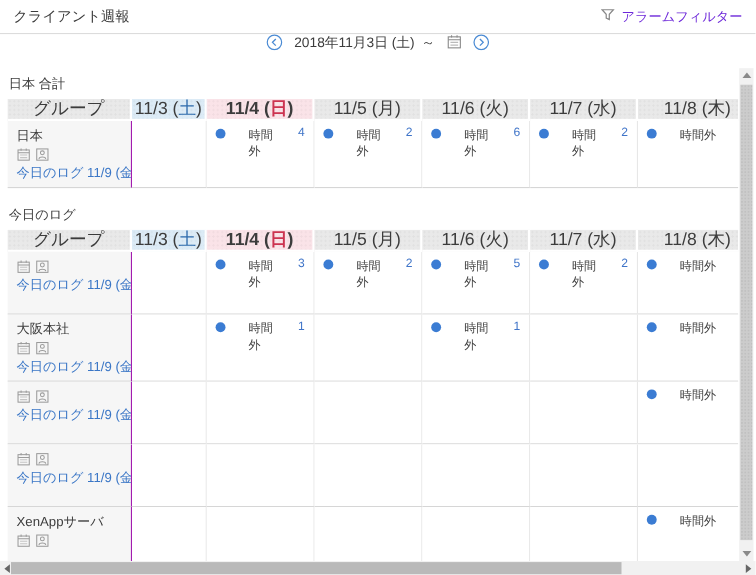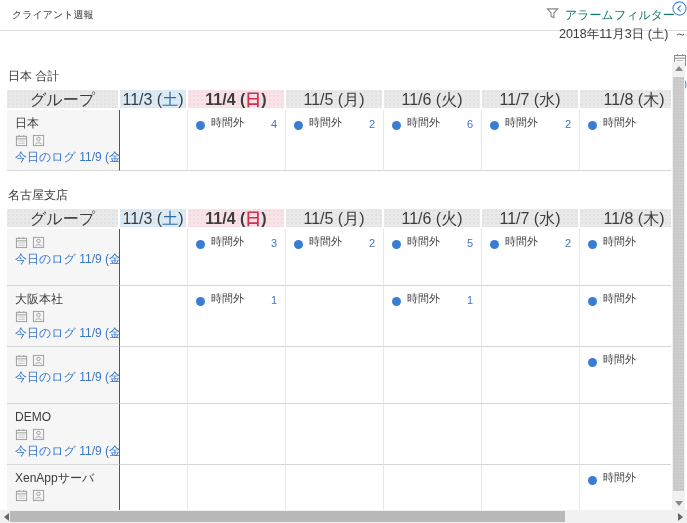--- a/index.html
+++ b/index.html
@@ -5,24 +5,24 @@
   html,body{margin:0;padding:0;}
   body{
     width:687px;height:523px;overflow:hidden;background:#fff;
     font-family:"Liberation Sans","DejaVu Sans",sans-serif;
     font-size:12px;color:#333;position:relative;
   }
   .topbar{
     height:31px;display:flex;align-items:center;justify-content:space-between;
     padding:0 12px;border-bottom:1px solid #dcdcdc;box-sizing:border-box;
   }
-  .page-title{font-size:10px;color:#3c3c3c;}
-  .filter-btn{display:flex;align-items:center;gap:6px;color:#0f766e;font-size:12px;cursor:pointer;}
+  .page-title{font-size:13px;color:#3c3c3c;}
+  .filter-btn{display:flex;align-items:center;gap:6px;color:#6d28d9;font-size:12px;cursor:pointer;}
   .datenav{
-    height:31px;display:flex;align-items:flex-end;justify-content:center;gap:10px;flex-direction:column;
+    height:31px;display:flex;align-items:flex-start;justify-content:center;gap:10px;
   }
   .datenav .navbtn{display:inline-flex;cursor:pointer;}
   .daterange{color:#3c3c3c;font-size:12.5px;display:inline-flex;gap:6px;}
   .content{
     position:absolute;left:0;top:62px;width:671px;height:448px;overflow:hidden;
     padding-top:6px;box-sizing:border-box;
   }
   .section-title{margin:0 0 5px 8px;color:#3c3c3c;font-size:12px;}
   .section + .section{margin-top:16px;}
   .grid{display:grid;margin-left:7px;width:683px;grid-template-columns:113px 68px 98px 98px 98px 98px 110px;}
@@ -44,21 +44,21 @@
   .dcell{
     background:#fff;border-right:1px solid #e7e7e7;border-bottom:1px solid #d6d6d6;
     padding:5px 8px;box-sizing:border-box;overflow:hidden;
   }
   .t1 .gcell,.t1 .dcell{min-height:54px;}
   .t2 .gcell,.t2 .dcell{min-height:57px;}
   .gname{color:#3c3c3c;font-size:12px;}
   .gicons{display:flex;gap:4px;margin:2px 0;}
   .gicon{display:inline-flex;cursor:pointer;}
   .glog{color:#3a76c6;font-size:12px;cursor:pointer;white-space:nowrap;}
-  .alarm{display:flex;align-items:flex-end;gap:6px;}
+  .alarm{display:flex;align-items:flex-start;gap:21px;}
   .dot{width:9px;height:9px;border-radius:50%;background:#3b7cd3;flex:none;margin-top:2px;}
   .alabel{font-size:11px;color:#444;}
   .acount{margin-left:auto;font-size:11px;color:#3f74c8;cursor:pointer;}
   
   .vscroll{
     position:absolute;right:2px;top:62px;width:13px;height:448px;background:#f1f1f1;
   }
   .vthumb{position:absolute;left:1px;top:15px;width:11px;height:414px;background:#ccc;
     background-image:radial-gradient(rgba(0,0,0,0.06) 1px,transparent 1px);background-size:3px 3px;}
   .hscroll{
@@ -180,21 +180,21 @@
         </div>
         <div class="dcell">
           <div class="alarm">
             <span class="dot"></span>
             <span class="alabel">時間外</span>
           </div>
         </div>
       </div>
     </div>
     <div class="section">
-      <div class="section-title">名古屋支店</div>
+      <div class="section-title">今日のログ</div>
       <div class="grid t2">
         <div class="hcell">グループ</div>
         <div class="hcell sat"><span>11/3 (</span><span class="dow-sat">土</span><span>)</span></div>
         <div class="hcell sun"><span>11/4 (</span><span class="dow-sun">日</span><span>)</span></div>
         <div class="hcell "><span>11/5 (</span><span>月</span><span>)</span></div>
         <div class="hcell "><span>11/6 (</span><span>火</span><span>)</span></div>
         <div class="hcell "><span>11/7 (</span><span>水</span><span>)</span></div>
         <div class="hcell "><span>11/8 (</span><span>木</span><span>)</span></div>
         <div class="gcell">
           <div class="gicons">
@@ -326,21 +326,20 @@
         <div class="dcell"></div>
         <div class="dcell"></div>
         <div class="dcell"></div>
         <div class="dcell">
           <div class="alarm">
             <span class="dot"></span>
             <span class="alabel">時間外</span>
           </div>
         </div>
         <div class="gcell">
-          <div class="gname">DEMO</div>
           <div class="gicons">
             <span class="gicon">
               <svg width="13" height="13" viewBox="0 0 14 14">
                 <rect x="1.5" y="2.5" width="11" height="10" fill="none" stroke="#9a9a9a"></rect>
                 <line x1="1.5" y1="5.2" x2="12.5" y2="5.2" stroke="#9a9a9a"></line>
                 <line x1="4.5" y1="1" x2="4.5" y2="3.2" stroke="#9a9a9a"></line>
                 <line x1="9.5" y1="1" x2="9.5" y2="3.2" stroke="#9a9a9a"></line>
                 <line x1="3.5" y1="7.5" x2="10.5" y2="7.5" stroke="#c4c4c4"></line>
                 <line x1="3.5" y1="10" x2="10.5" y2="10" stroke="#c4c4c4"></line>
               </svg>

